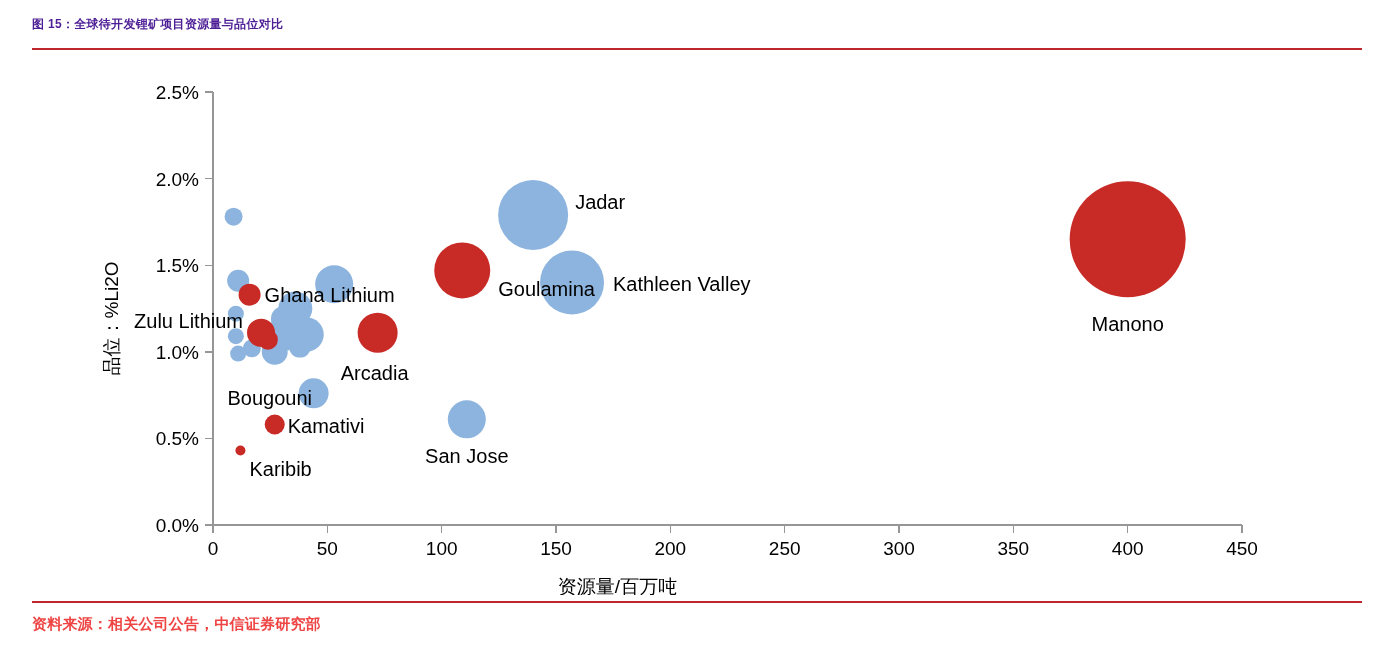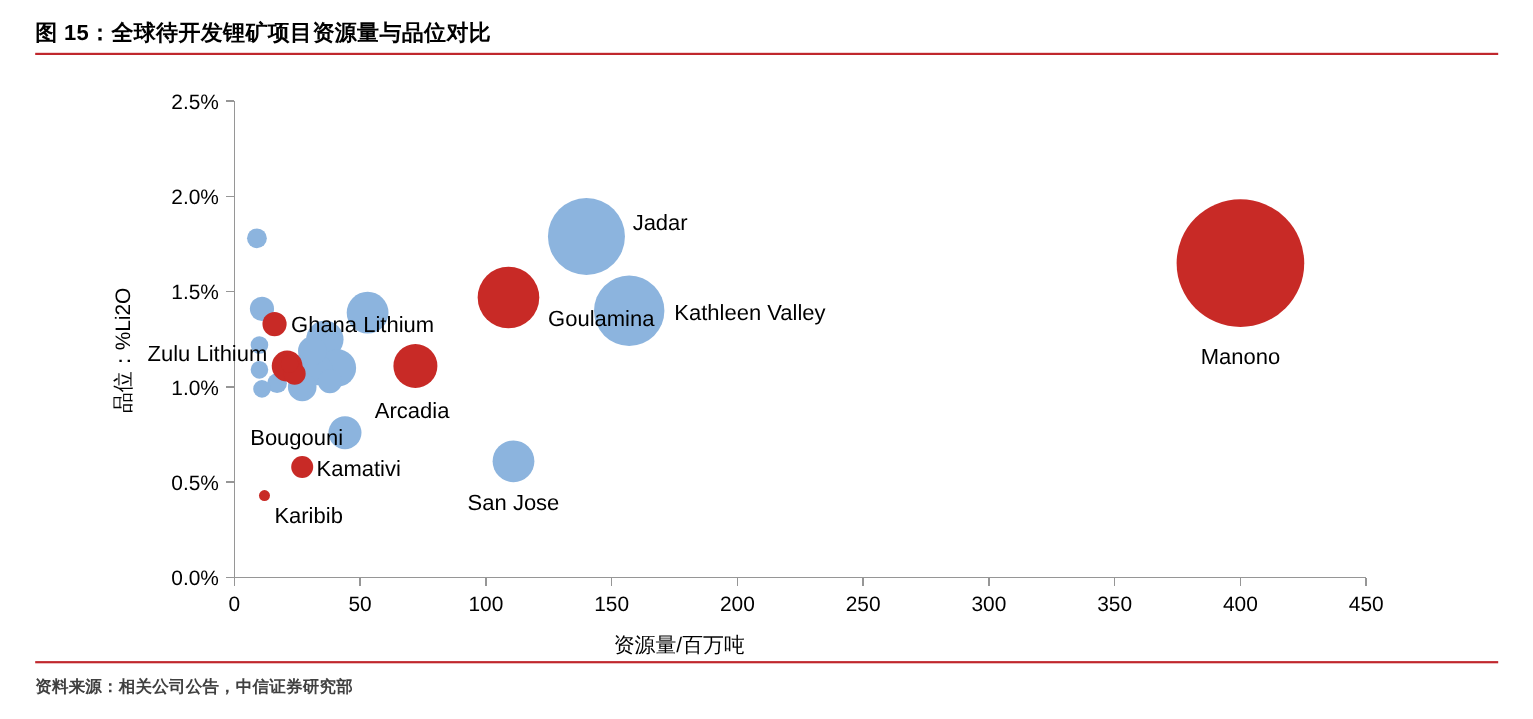--- a/index.html
+++ b/index.html
@@ -14,25 +14,25 @@
     color: #000000;
     overflow: hidden;
     position: relative;
   }
 
   
   #figure-title {
     position: absolute;
     left: 32px;
     top: 16px;
-    font-size: 20px;
+    font-size: 12px;
     font-weight: bold;
     letter-spacing: 0.3px;
     white-space: nowrap;
-    color: #000000;
+    color: #4c1d95;
   }
   #title-rule {
     position: absolute;
     left: 32px;
     top: 48px;
     width: 1330px;
     height: 2px;
     background: #C0272D;
   }
 
@@ -46,21 +46,21 @@
     background: #C0272D;
   }
   #source-note {
     position: absolute;
     left: 32px;
     top: 615px;
     font-size: 15px;
     font-weight: bold;
     letter-spacing: 0.2px;
     white-space: nowrap;
-    color: #404040;
+    color: #ef4444;
   }
 
   
   #chart-area {
     position: absolute;
     left: 0;
     top: 55px;
     width: 1394px;
     height: 540px;
   }

